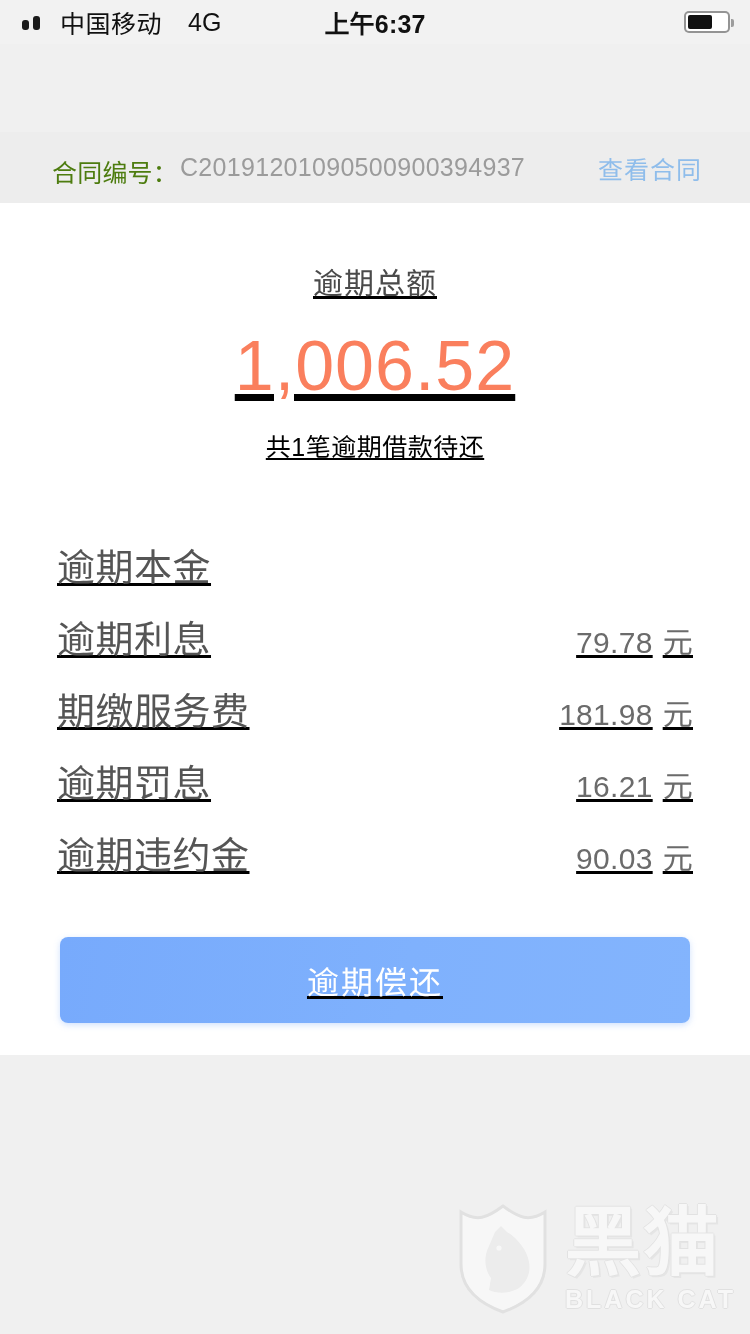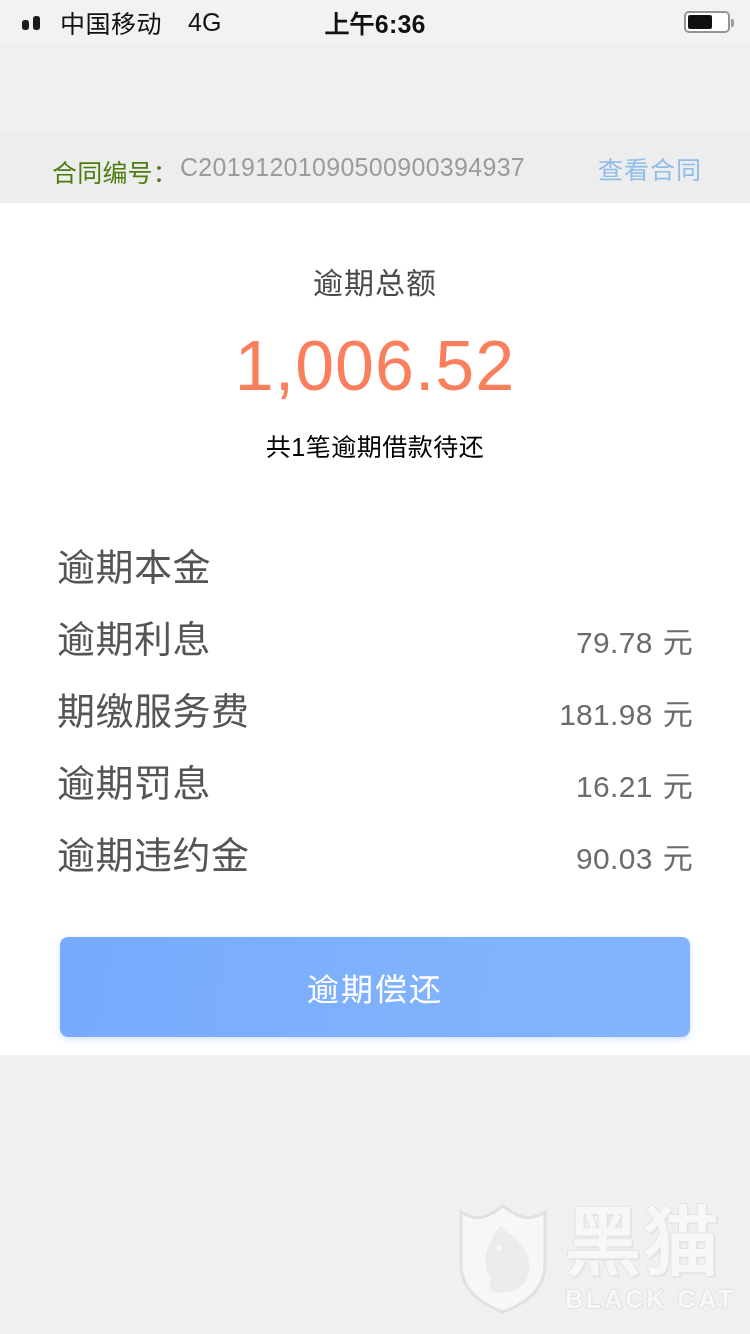--- a/index.html
+++ b/index.html
@@ -162,20 +162,21 @@
   }
 
   
   .card {
     position: absolute;
     top: 203px; left: 0;
     width: 750px;
     height: 852px;
     background: #ffffff;
     z-index: 2;
+    text-decoration: underline;
   }
 
   .summary {
     padding-top: 56px;
     text-align: center;
   }
   .summary-title {
     font-size: 30px;
     color: #4a4a4a;
     letter-spacing: 1px;
@@ -223,21 +224,21 @@
   }
 
   
   .btn-wrap {
     margin-top: 40px;
     padding: 0 60px;
   }
   .pay-btn {
     display: block;
     width: 100%;
-    height: 100px;
+    height: 86px;
     border: none;
     border-radius: 8px;
     background: linear-gradient(100deg, #77aafc 0%, #7fb1fd 55%, #83b4fd 100%);
     color: #ffffff;
     font-size: 32px;
     letter-spacing: 2px;
     font-family: inherit;
     cursor: pointer;
     box-shadow: 0 2px 6px rgba(120,170,250,0.35);
   }
@@ -295,21 +296,21 @@
 
   <div class="status-bar">
     <div class="status-left">
       <span class="signal-dots">
         <i class="d1"></i>
           <i class="d2"></i>
       </span>
       <span class="carrier">中国移动</span>
       <span class="network">4G</span>
     </div>
-    <div class="status-time">上午6:36</div>
+    <div class="status-time">上午6:37</div>
     <div class="battery">
       <div class="fill" style="width: 56%;"></div>
     </div>
   </div>
 
 
   <div class="contract-bar">
     <span class="contract-label">合同编号：</span>
     <span class="contract-value">C20191201090500900394937</span>
     <span class="contract-link">查看合同</span>

